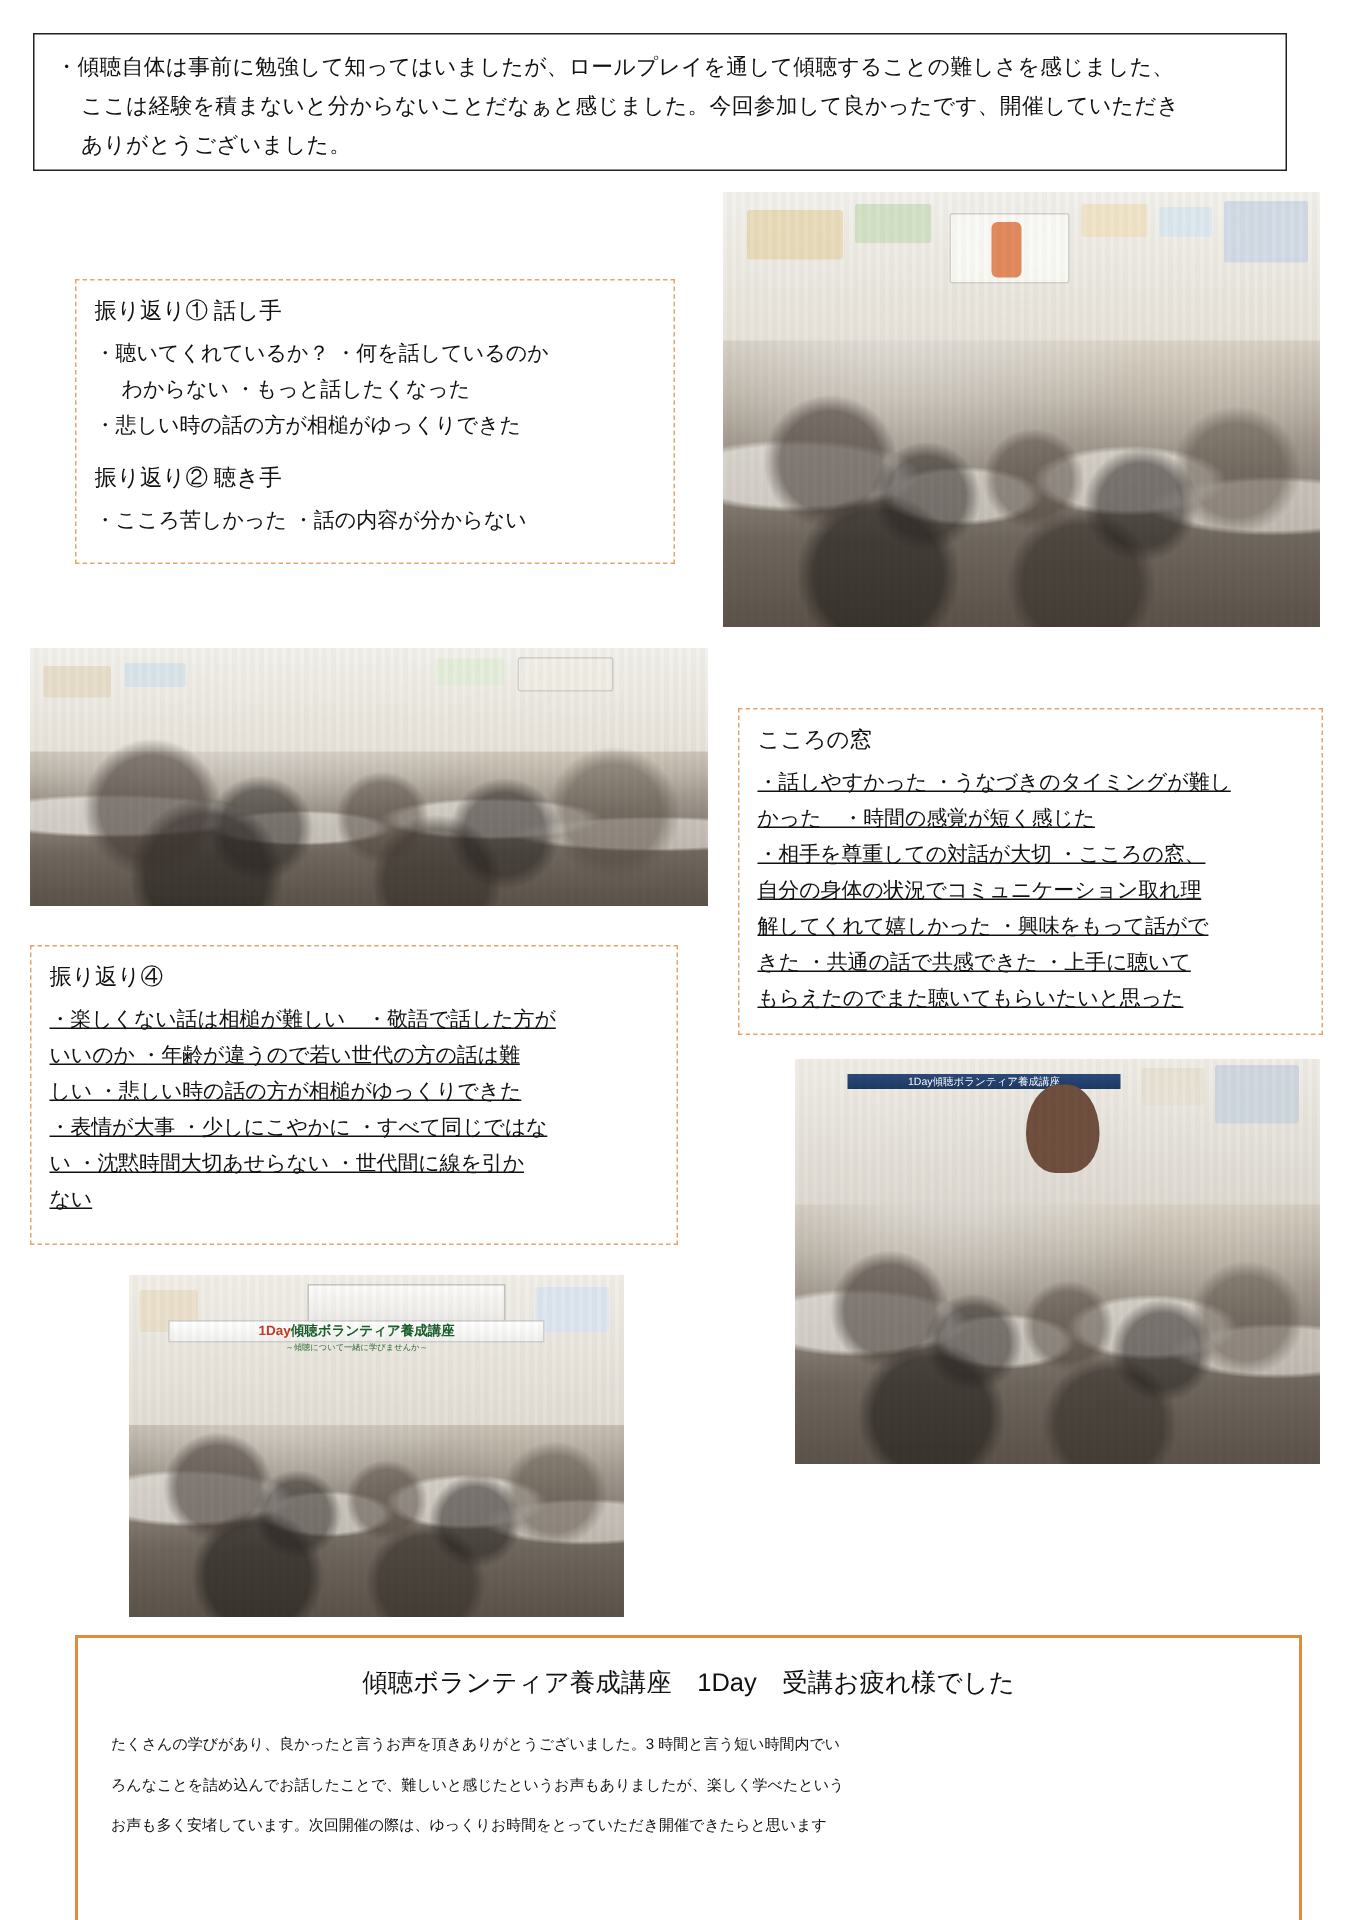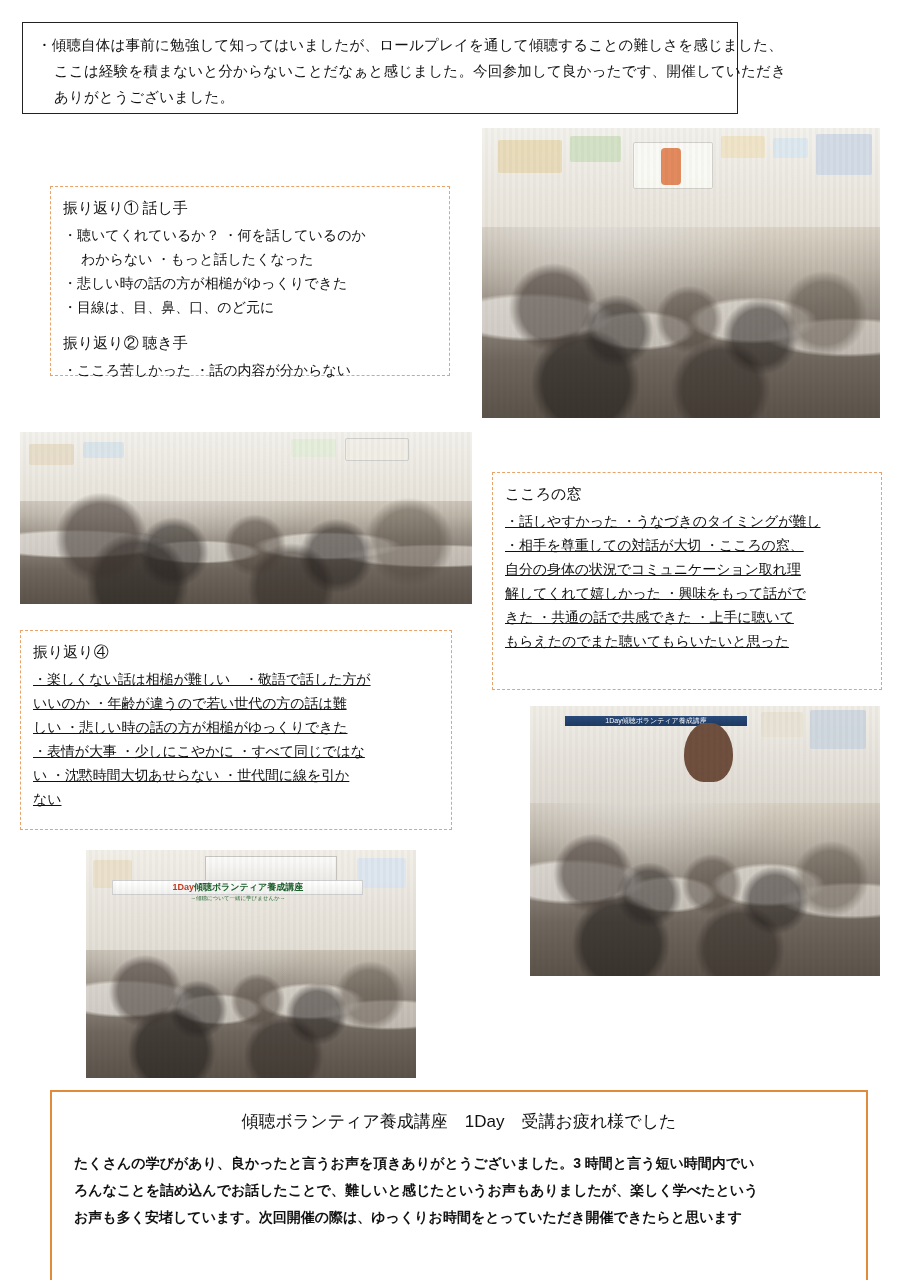--- a/index.html
+++ b/index.html
@@ -16,21 +16,21 @@
     overflow: hidden;
   }
 
   .box {
     position: absolute;
     background: #ffffff;
   }
 
   
   #top-quote {
-    left: 22px; top: 22px; width: 716px; height: 92px;
+    left: 22px; top: 22px; width: 836px; height: 92px;
     border: 1px solid #222222;
     padding: 9px 14px 0 14px;
   }
   #top-quote .line {
     font-size: 14.5px;
     line-height: 26px;
     letter-spacing: 0.2px;
     white-space: nowrap;
   }
   #top-quote .indent { padding-left: 17px; }
@@ -71,24 +71,23 @@
     border: 2px solid #e08a3c;
     padding: 16px 22px;
   }
   #closing .heading {
     text-align: center;
     font-size: 17px;
     line-height: 28px;
     margin-bottom: 14px;
   }
   #closing .line {
-    font-size: 14px;
+    font-size: 10px;
     line-height: 27px;
     white-space: nowrap;
-    font-weight: bold;
   }
 
   
   .photo {
     position: absolute;
     overflow: hidden;
     background: #6b6b6b;
   }
   .photo .inner { position: absolute; inset: 0; }
 
@@ -196,21 +195,20 @@
     <div class="ph-overlay-a"></div>
     <div class="ph-overlay-b"></div>
   </div>
 </div>
 
 <div class="box dashed" id="review1">
   <div class="title">振り返り①  話し手</div>
   <div class="line">・聴いてくれているか？ ・何を話しているのか</div>
   <div class="line indent">わからない ・もっと話したくなった</div>
   <div class="line">・悲しい時の話の方が相槌がゆっくりできた</div>
-  <div class="line">・目線は、目、鼻、口、のど元に</div>
   <div class="spacer"></div>
   <div class="title">振り返り②  聴き手</div>
   <div class="line">・こころ苦しかった ・話の内容が分からない</div>
 </div>
 
 <div class="photo" id="photo-circle">
   <div class="inner ph-room">
     <div class="ph-wall" style="height:40%;">
       <div class="card" style="left:2%;top:18%;width:10%;height:30%;background:#e6dcc6;"></div>
       <div class="card" style="left:14%;top:14%;width:9%;height:24%;background:#d7e3ea;"></div>
@@ -219,20 +217,21 @@
     </div>
     <div class="ph-chairs"></div>
     <div class="ph-overlay-a"></div>
     <div class="ph-overlay-b"></div>
   </div>
 </div>
 
 <div class="box dashed" id="review3">
   <div class="title">こころの窓</div>
   <div class="wrapline">・話しやすかった ・うなづきのタイミングが難し</div>
+  <div class="wrapline">かった　・時間の感覚が短く感じた</div>
   <div class="wrapline">・相手を尊重しての対話が大切 ・こころの窓、</div>
   <div class="wrapline">自分の身体の状況でコミュニケーション取れ理</div>
   <div class="wrapline">解してくれて嬉しかった ・興味をもって話がで</div>
   <div class="wrapline">きた ・共通の話で共感できた ・上手に聴いて</div>
   <div class="wrapline">もらえたのでまた聴いてもらいたいと思った</div>
 </div>
 
 <div class="box dashed" id="review4">
   <div class="title">振り返り④</div>
   <div class="wrapline">・楽しくない話は相槌が難しい　・敬語で話した方が</div>

